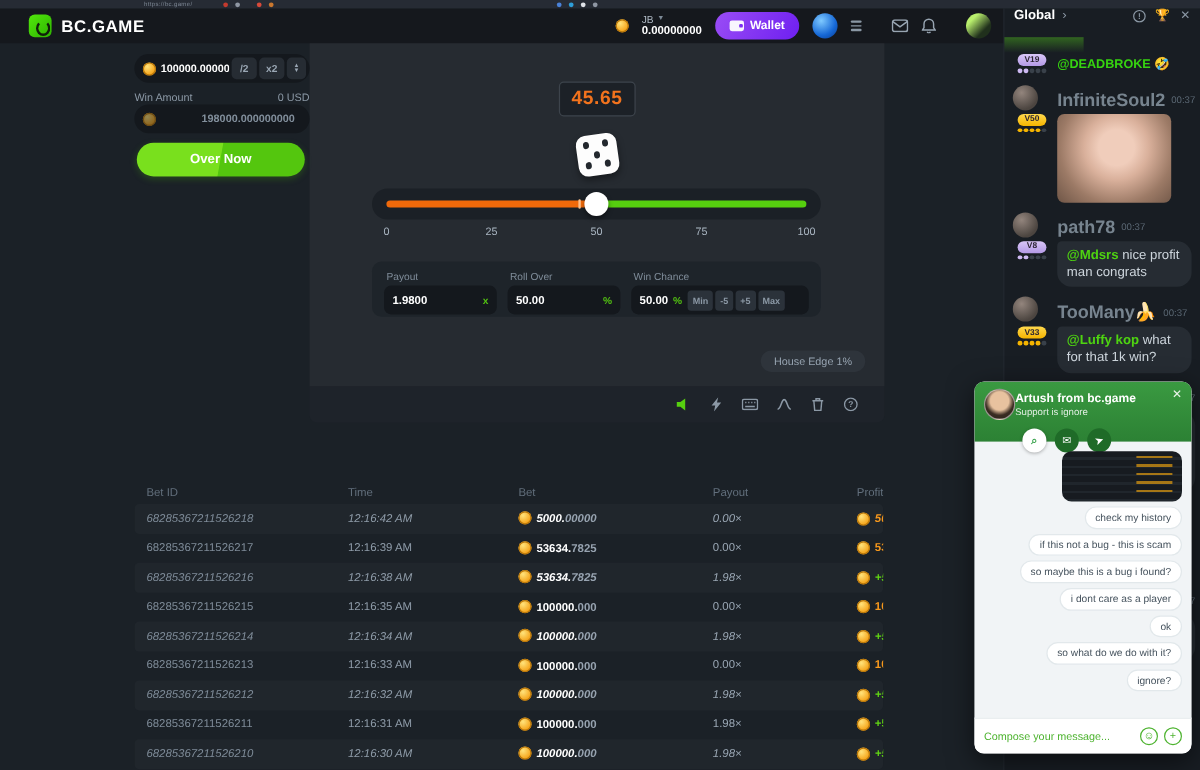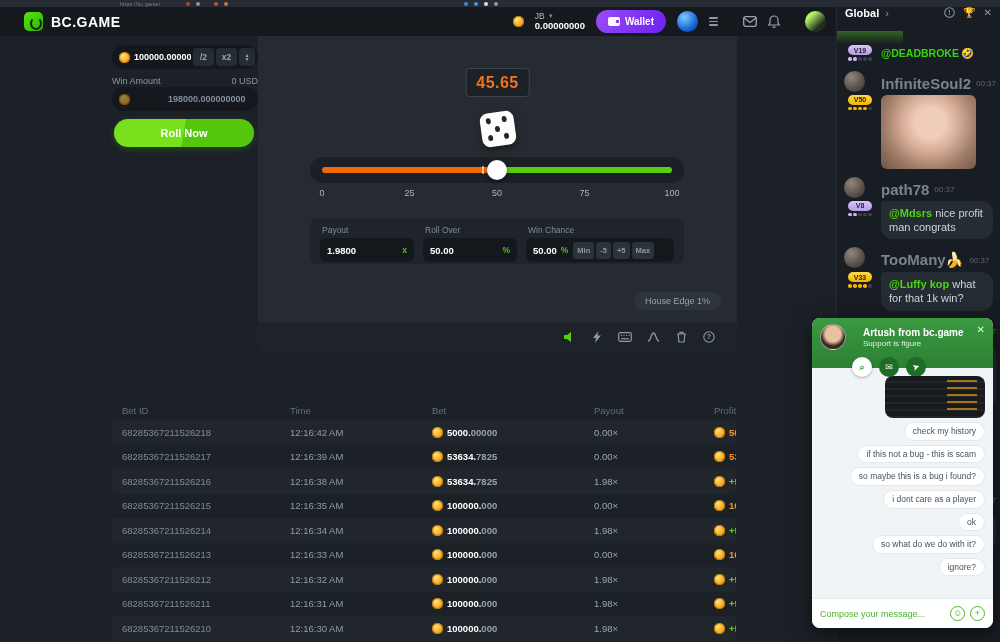--- a/index.html
+++ b/index.html
@@ -76,21 +76,21 @@
 
   
   .tabs{position:absolute;left:112px;top:369px;height:24px;display:inline-flex;align-items:center;background:#22272d;border-radius:13px;padding:0 4px;z-index:5;}
   .tab{padding:0 12px;font-size:9.5px;color:#8b98a5;cursor:pointer;line-height:24px;}
   .tab.active{background:linear-gradient(100deg,#5dc90f 0%,#55606b 80%);color:#fff;font-weight:bold;border-radius:12px;height:20px;line-height:20px;}
   .btable{position:absolute;left:112px;top:400px;width:624px;bottom:0;overflow:hidden;z-index:5;}
   .bt-head,.bt-row{display:grid;grid-template-columns:168px 142px 162px 120px 1fr;align-items:center;padding:0 10px;}
   .bt-head{height:20px;font-size:9.5px;color:#626f7c;}
   .bt-head span:last-child{justify-self:end;}
   .bt-row{height:24.5px;font-size:9.5px;border-radius:4px;cursor:pointer;}
-  .bt-row.alt{background:#20262c;}
+  .bt-row.alt{background:#20262c;font-style:italic;}
   .c-id{color:#7e8b98;} .c-time{color:#8f9ca9;} .c-pay{color:#9aa7b4;}
   .c-bet{color:#fff;} .c-bet b{margin-left:4px;} .c-bet .dim{color:#97a3b0;font-weight:bold;}
   .c-profit{justify-self:end;display:flex;align-items:center;}
   .c-profit b{margin-left:4px;}
   .c-profit.win b{color:#62d813;}
   .c-profit.loss b{color:#f7981c;}
 
   
   .chat{position:absolute;right:0;top:7px;width:164px;bottom:0;background:#181d23;border-left:1px solid #242a31;z-index:20;}
   .chat-head{height:26px;display:flex;align-items:flex-start;padding:0 8px;}
@@ -116,21 +116,21 @@
   .mention{color:#4ed411;font-weight:bold;cursor:pointer;}
   .c-baretext{grid-column:2;grid-row:1;color:#36d410;font-size:10.5px;font-weight:bold;padding-top:2px;}
   .cmsg.bare{margin-bottom:10px;}
   .cmsg.bare .c-badgecol{grid-row:1;}
   .c-img{grid-column:2;grid-row:2;width:95px;height:74px;border-radius:6px;cursor:pointer;background:
     radial-gradient(circle at 52% 38%,#f0cdbb 0 22%,#d9b09b 40%,#9c7a66 70%,#6e5546 100%);}
 
   
   .support{position:absolute;left:812px;top:318px;width:181px;height:310px;border-radius:8px;background:#f1f4f6;box-shadow:0 6px 22px rgba(0,0,0,.55);z-index:40;overflow:hidden;display:flex;flex-direction:column;}
   .sp-head{flex:none;height:50px;background:linear-gradient(180deg,#3a9a41,#2c8134);padding:6px 8px 0;position:relative;}
-  .sp-row{display:flex;align-items:center;gap:17px;}
+  .sp-row{display:flex;align-items:center;gap:0;}
   .sp-avatar{width:26px;height:26px;border-radius:50%;background:radial-gradient(circle at 50% 38%,#e8c29f 0 40%,#3a2c22 62%,#2a211a);border:1px solid rgba(255,255,255,.5);}
   .sp-name{color:#fff;font-size:10px;font-weight:bold;line-height:1.2;}
   .sp-status{color:rgba(255,255,255,.85);font-size:8px;}
   .sp-close{position:absolute;right:8px;top:6px;color:#eaf4ea;font-size:10px;cursor:pointer;}
   .sp-icons{position:absolute;left:40px;bottom:-9px;display:flex;gap:7px;}
   .sp-cir{width:20px;height:20px;border-radius:50%;display:flex;align-items:center;justify-content:center;cursor:pointer;font-size:9px;}
   .sp-cir.q{background:#fff;color:#2f9e44;box-shadow:0 1px 3px rgba(0,0,0,.3);font-weight:bold;}
   .sp-cir.dk{background:#1f6b28;color:#fff;}
   .sp-body{flex:1;padding:14px 8px 4px;display:flex;flex-direction:column;gap:4px;overflow:hidden;}
   .sc-img{align-self:flex-end;width:100px;height:42px;margin-top:-6px;border-radius:8px;background:
@@ -228,21 +228,21 @@
     </div>
   </div>
   <div class="ctl" style="top:87px;">
     <div class="pill-input">
       <span class="coin" style="opacity:.55;"></span>
       <span class="val dim">198000.000000000</span>
     </div>
   </div>
   <div class="ctl" style="top:0;height:0;"></div>
   <div class="ctl" style="top:0;">
-    <div class="roll-btn">Roll Now</div>
+    <div class="roll-btn">Over Now</div>
   </div>
 
   <div class="game">
     <div class="result-box">45.65</div>
     <div class="dice">
         <i></i>
         <i></i>
         <i></i>
         <i></i>
         <i></i>
@@ -570,21 +570,21 @@
         </div>
       </div>
   </div>
 
   <div class="support">
     <div class="sp-head">
       <div class="sp-row">
         <span class="sp-avatar"></span>
         <span>
           <div class="sp-name">Artush from bc.game</div>
-          <div class="sp-status">Support is figure</div>
+          <div class="sp-status">Support is ignore</div>
         </span>
       </div>
       <span class="sp-close">✕</span>
       <div class="sp-icons">
         <span class="sp-cir q">⌕</span>
         <span class="sp-cir dk">✉</span>
         <span class="sp-cir dk" style="transform:rotate(-20deg);">➤</span>
       </div>
     </div>
     <div class="sp-body">

